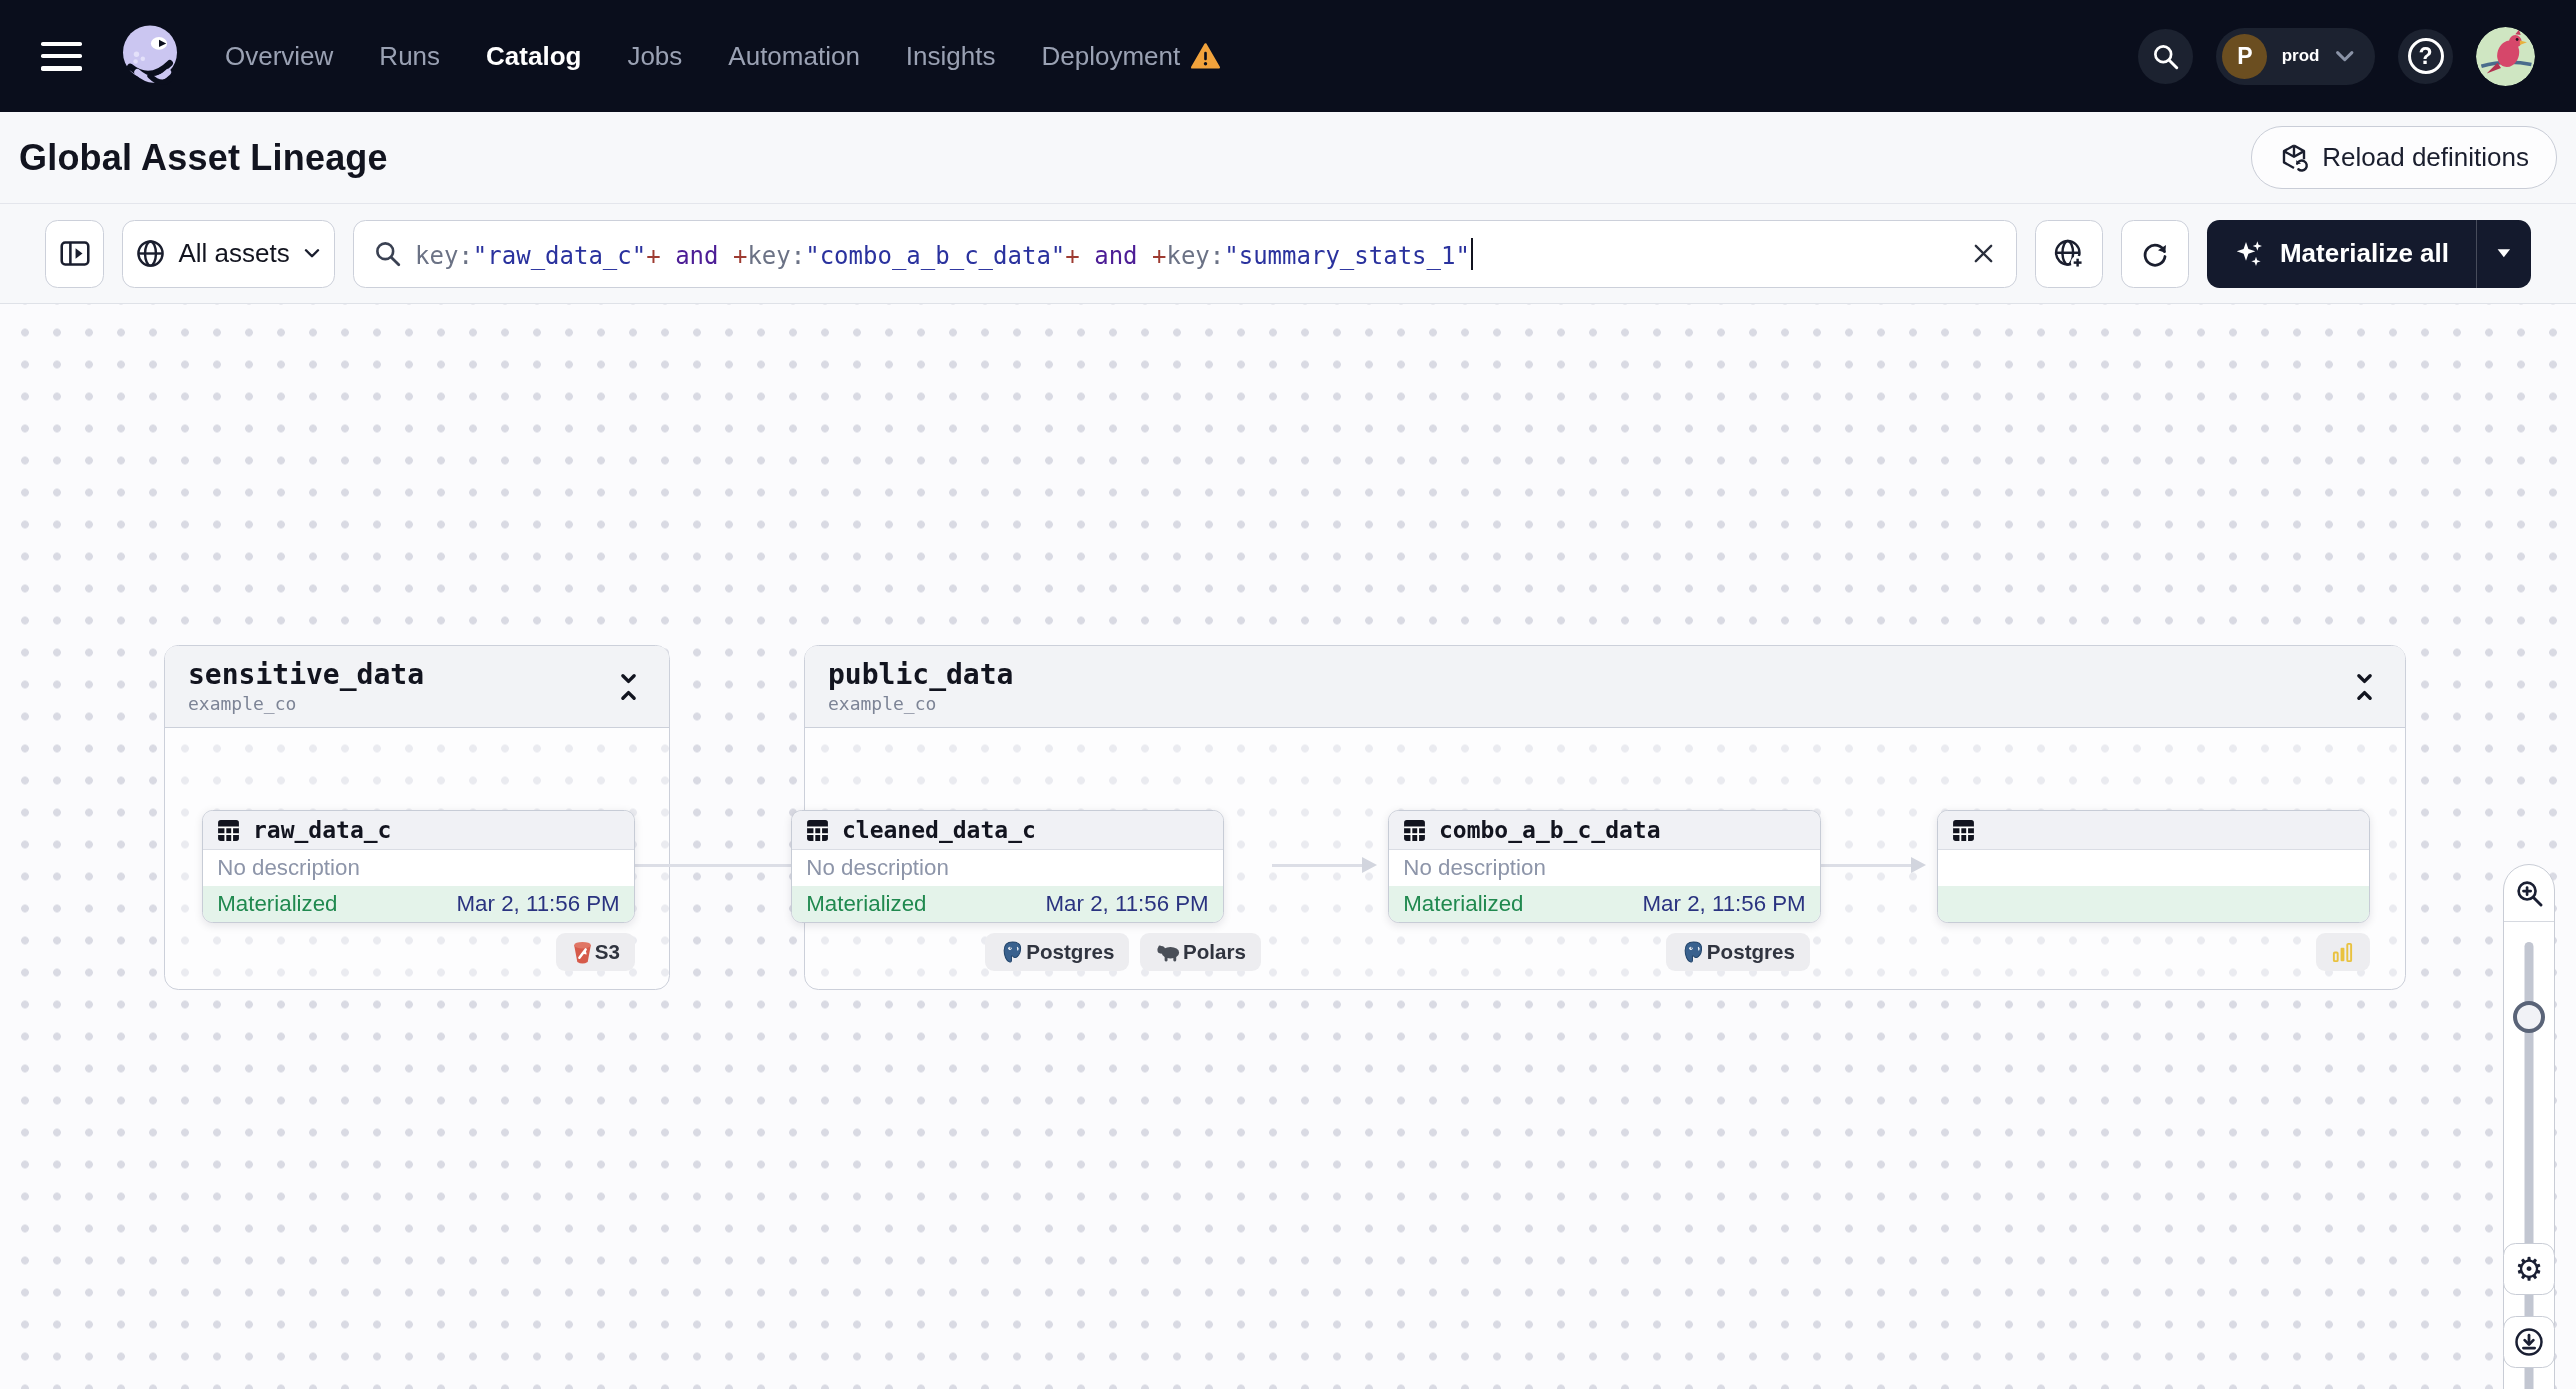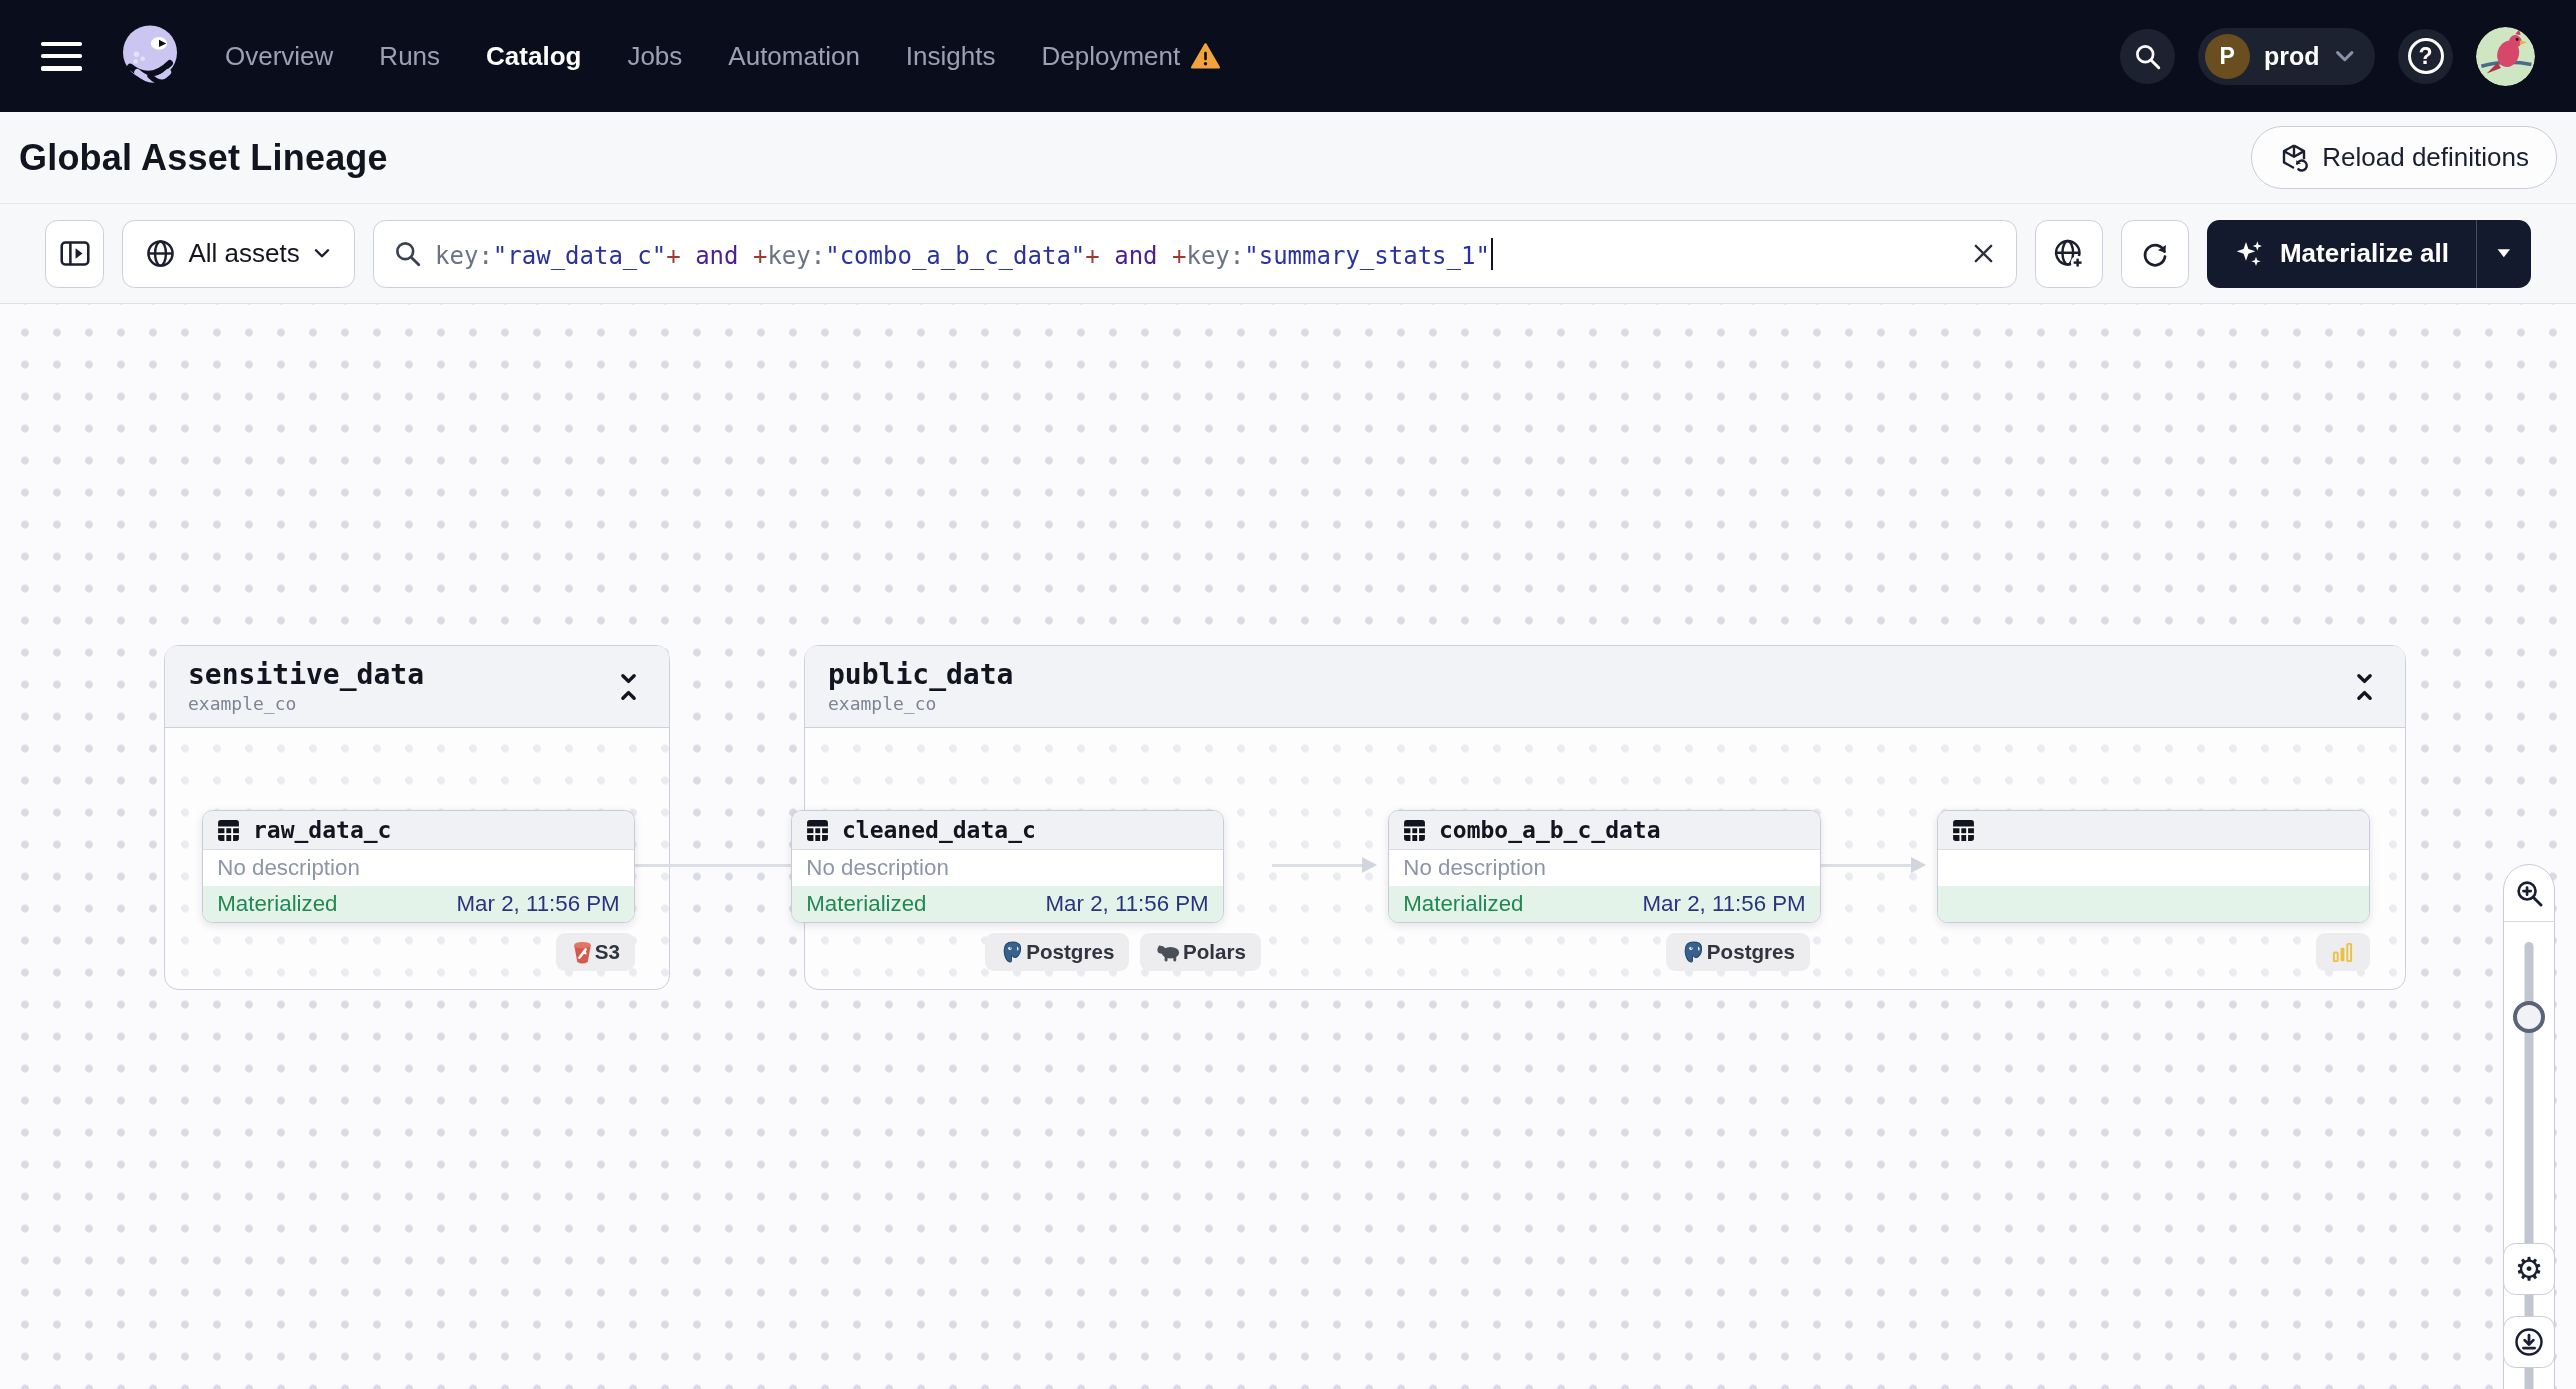--- a/index.html
+++ b/index.html
@@ -11,34 +11,34 @@
   .hamburger { width:41px; height:29px; display:flex; flex-direction:column; justify-content:space-between; cursor:pointer; margin-right:32px; }
   .hamburger span { display:block; height:4.5px; background:#fff; border-radius:1.8px; }
   .logo { width:72px; height:72px; margin-right:39px; }
   .nav-items { display:flex; align-items:center; gap:46px; }
   .nav-item { font-size:26px; color:#9aa1b3; cursor:pointer; display:flex; align-items:center; gap:10.7px; }
   .nav-item.active { color:#ffffff; font-weight:700; }
   .nav-right { margin-left:auto; display:flex; align-items:center; gap:23px; }
   .icon-circle { width:55px; height:55px; border-radius:50%; background:#1c2230; display:flex; align-items:center; justify-content:center; cursor:pointer; }
   .deploy-pill { height:57px; border-radius:29px; background:#1c2230; display:flex; align-items:center; gap:14.3px; padding:0 19.7px 0 6.3px; cursor:pointer; }
   .deploy-avatar { width:45px; height:45px; border-radius:50%; background:#6b4e20; color:#fff; font-size:23px; font-weight:700; display:flex; align-items:center; justify-content:center; }
-  .deploy-name { color:#fff; font-size:25px; font-weight:600; }
+  .deploy-name { color:#fff; font-size:17px; font-weight:600; }
   .help-ring { width:36px; height:36px; border:3.1px solid #fff; border-radius:50%; color:#fff; font-size:23px; font-weight:700; display:flex; align-items:center; justify-content:center; }
   .user-avatar { width:59px; height:59px; border-radius:50%; overflow:hidden; cursor:pointer; }
 
   
   .page-header { height:92px; background:#f7f8fa; border-bottom:1.8px solid #e4e6ec; display:flex; align-items:center; padding:0 19px; }
   .page-title { font-size:36px; font-weight:600; letter-spacing:0.2px; }
   .reload-btn { margin-left:auto; height:63px; border:1.8px solid #c9cdd7; border-radius:31px; background:#fdfdfe; display:flex; align-items:center; gap:13.4px; padding:0 27px; font-size:26px; color:#1a1e2e; cursor:pointer; }
 
   
   .filter-row { height:100px; background:#f7f8fa; border-bottom:1.8px solid #dfe2e8; display:flex; align-items:center; padding:0 45px; gap:18px; }
   .sq-btn { height:68px; min-width:68px; border:1.8px solid #ccd0da; border-radius:12.5px; background:#fff; display:flex; align-items:center; justify-content:center; cursor:pointer; }
   .panel-btn { min-width:59px; }
-  .scope-btn { height:68px; border:1.8px solid #ccd0da; border-radius:12.5px; background:#fff; display:flex; align-items:center; gap:13.4px; padding:0 23px; font-size:26px; font-weight:500; cursor:pointer; }
+  .scope-btn { height:68px; border:1.8px solid #ccd0da; border-radius:12.5px; background:#fff; display:flex; align-items:center; gap:13.4px; padding:0 13px; font-size:26px; font-weight:500; cursor:pointer; }
   .search-box { flex:1; height:68px; border:1.8px solid #ccd0da; border-radius:12.5px; background:#fff; display:flex; align-items:center; padding:0 10.7px 0 19.7px; gap:14.3px; }
   .query { flex:1; font-family:"DejaVu Sans Mono",monospace; font-size:24px; white-space:nowrap; overflow:hidden; }
   .tok-field { color:#6b7285; }
   .tok-value { color:#2a329e; }
   .tok-op { color:#9e3b31; }
   .tok-bool { color:#4c1d95; }
   .caret-bar { display:inline-block; width:2.7px; height:32px; background:#11131f; vertical-align:text-bottom; margin-left:0.9px; }
   .clear-btn { width:43px; height:43px; border:none; background:transparent; display:flex; align-items:center; justify-content:center; cursor:pointer; }
   .split-btn { height:68px; display:flex; border-radius:12.5px; overflow:hidden; background:#141a2d; cursor:pointer; }
   .split-main { display:flex; align-items:center; gap:14.3px; padding:8px 27px; color:#fff; font-size:26px; font-weight:600; }

